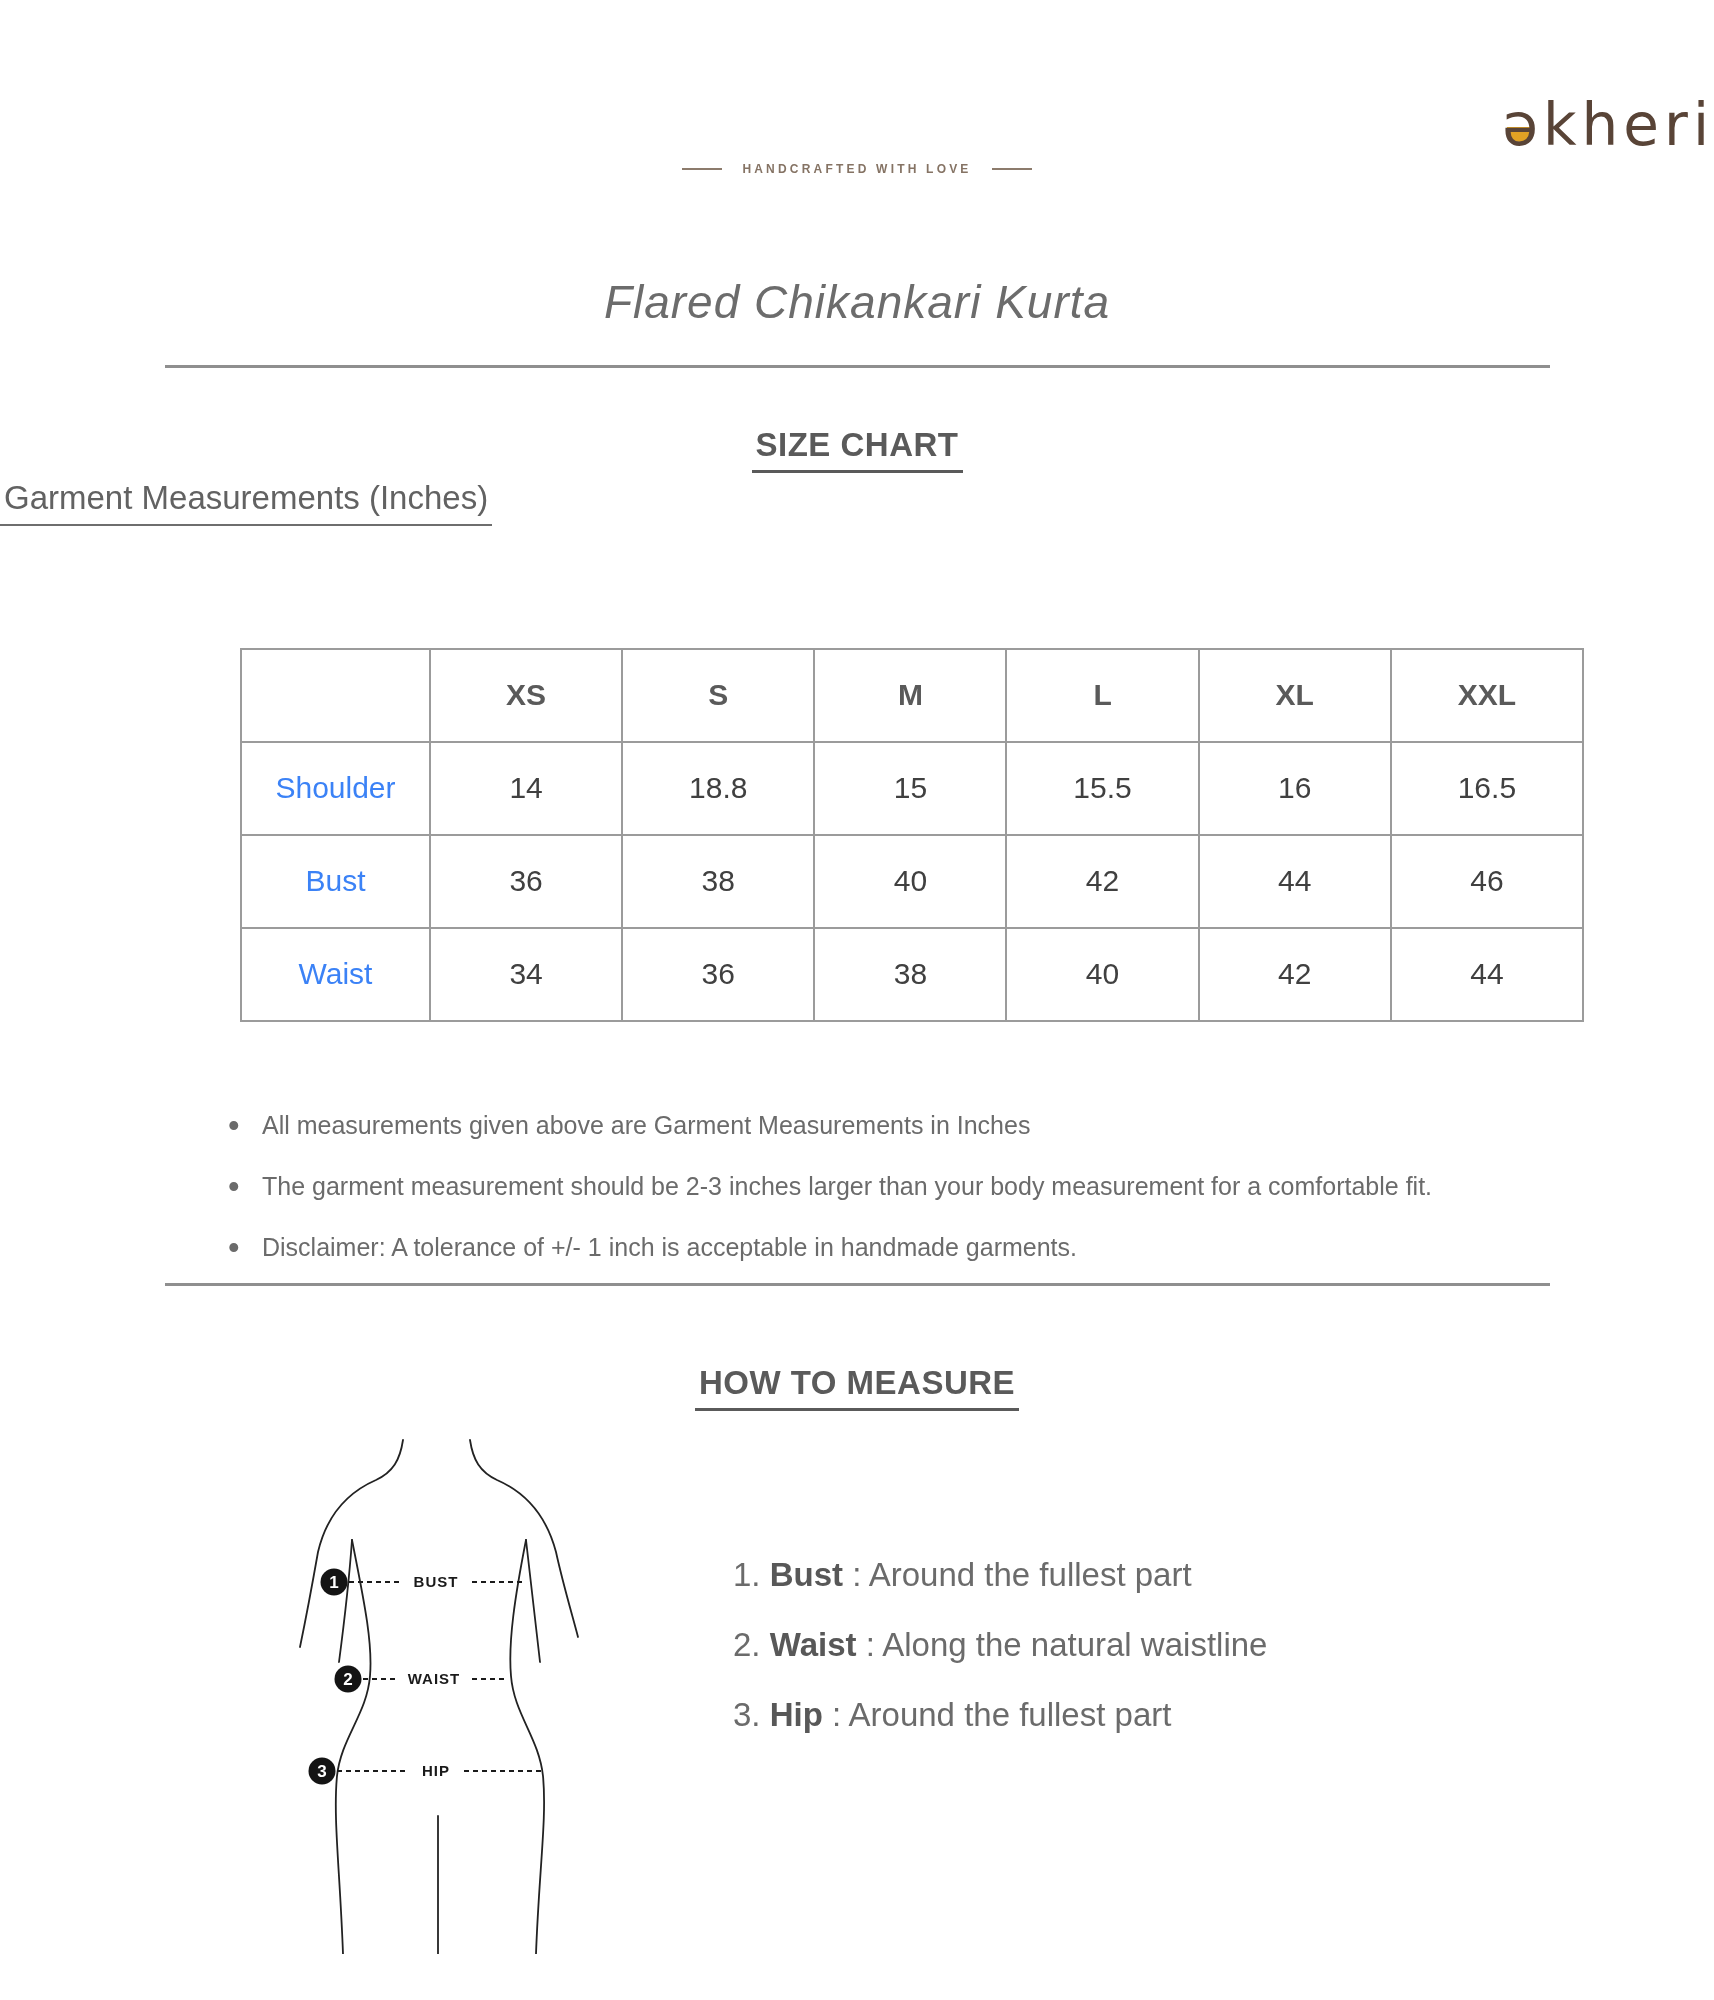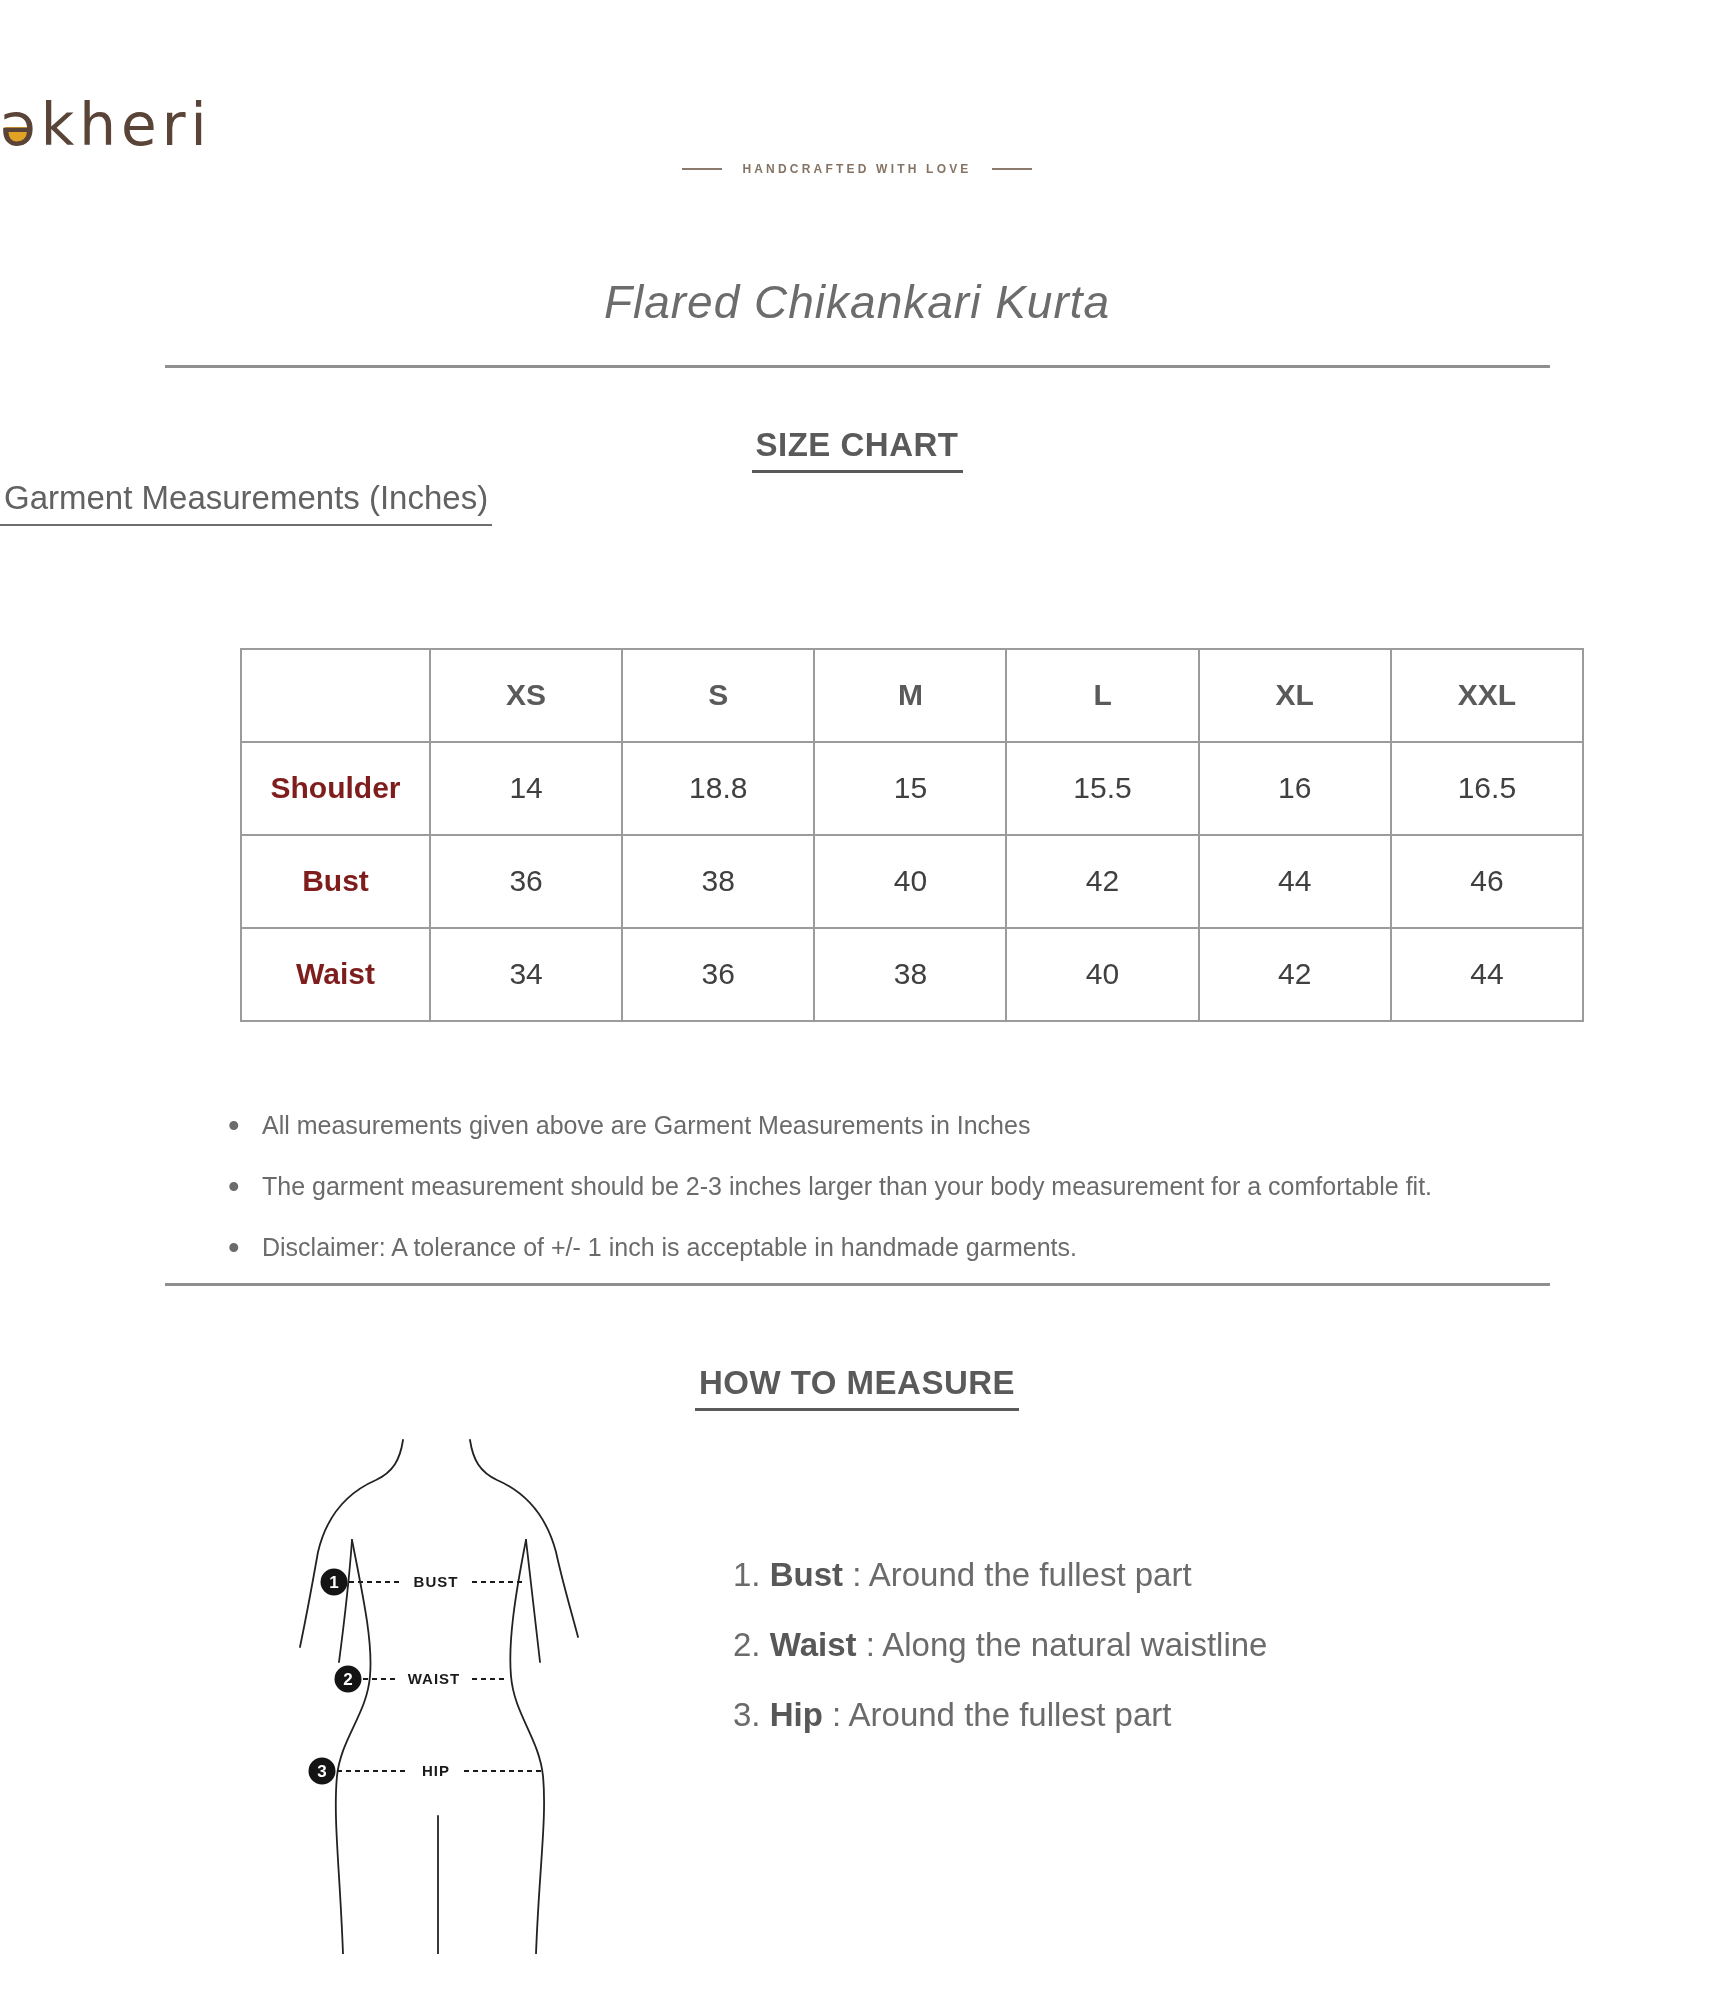--- a/index.html
+++ b/index.html
@@ -1,21 +1,21 @@
 <!DOCTYPE html>
 <html><head>
 <meta charset="utf-8">
 <style>
   html,body{margin:0;padding:0;background:#ffffff;}
   .page{
     position:relative;width:1714px;height:2000px;background:#ffffff;overflow:hidden;
     font-family:"Liberation Sans","DejaVu Sans",sans-serif;color:#6b6b6b;
   }
   
-  .logo-block{margin-top:96px;text-align:left;}
+  .logo-block{margin-top:96px;text-align:right;}
   .wordmark{
     display:inline-block;position:relative;font-family:"DejaVu Sans",sans-serif;
     font-size:58px;line-height:1;font-weight:500;letter-spacing:5px;color:#594437;
   }
   .wm-first{position:relative;display:inline-block;}
   .wm-gold{
     position:absolute;left:5px;top:31px;width:26px;height:15px;
     border-radius:0 0 14px 14px;background:#e2a224;z-index:-1;
   }
   .wordmark,.wm-first{z-index:0;}
@@ -48,21 +48,21 @@
   table.size-table{
     border-collapse:collapse;margin:122px 0 0 240px;width:1344px;table-layout:fixed;
   }
   .size-table th,.size-table td{
     border:2px solid #9b9b9b;height:89px;text-align:center;vertical-align:middle;
     font-size:30px;
     margin-top:40px;
   }
   .size-table col.label-col{width:189px;}
   .size-table thead th{font-weight:bold;color:#5a5a5a;}
-  .size-table tbody th{font-weight:bold;color:#7f1d1d;}
+  .size-table tbody th{font-weight:normal;color:#3b82f6;}
   .size-table tbody td{font-weight:400;color:#404040;}
   
   ul.notes{
     list-style:none;margin:80px 0 0 262px;padding:0;max-width:1195px;
     font-size:25px;line-height:47px;color:#6b6b6b;
   }
   ul.notes li{position:relative;}
   ul.notes li + li{margin-top:14px;}
   ul.notes li::before{
     content:"\2022";position:absolute;left:-34px;top:0;color:#6b6b6b;font-size:33px;

